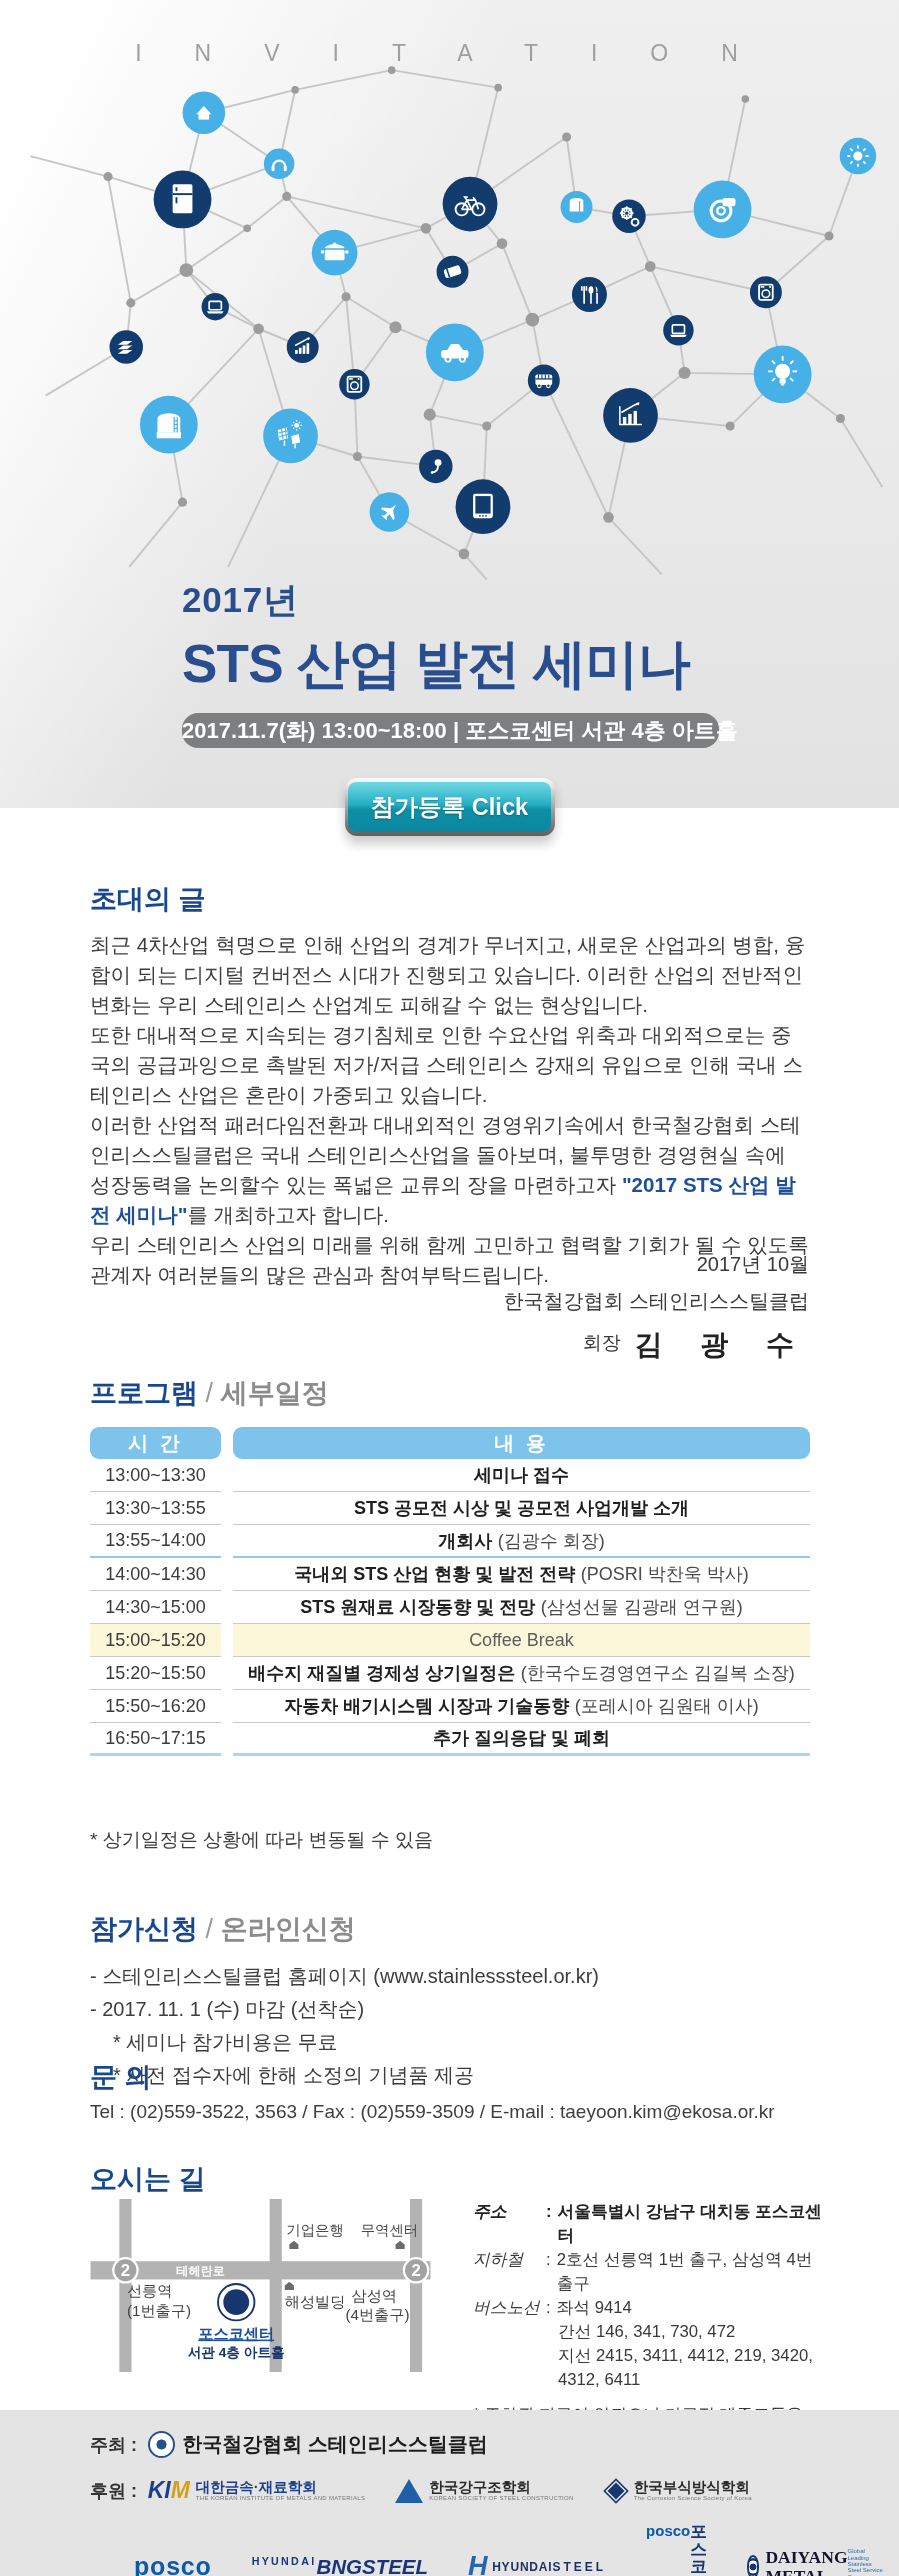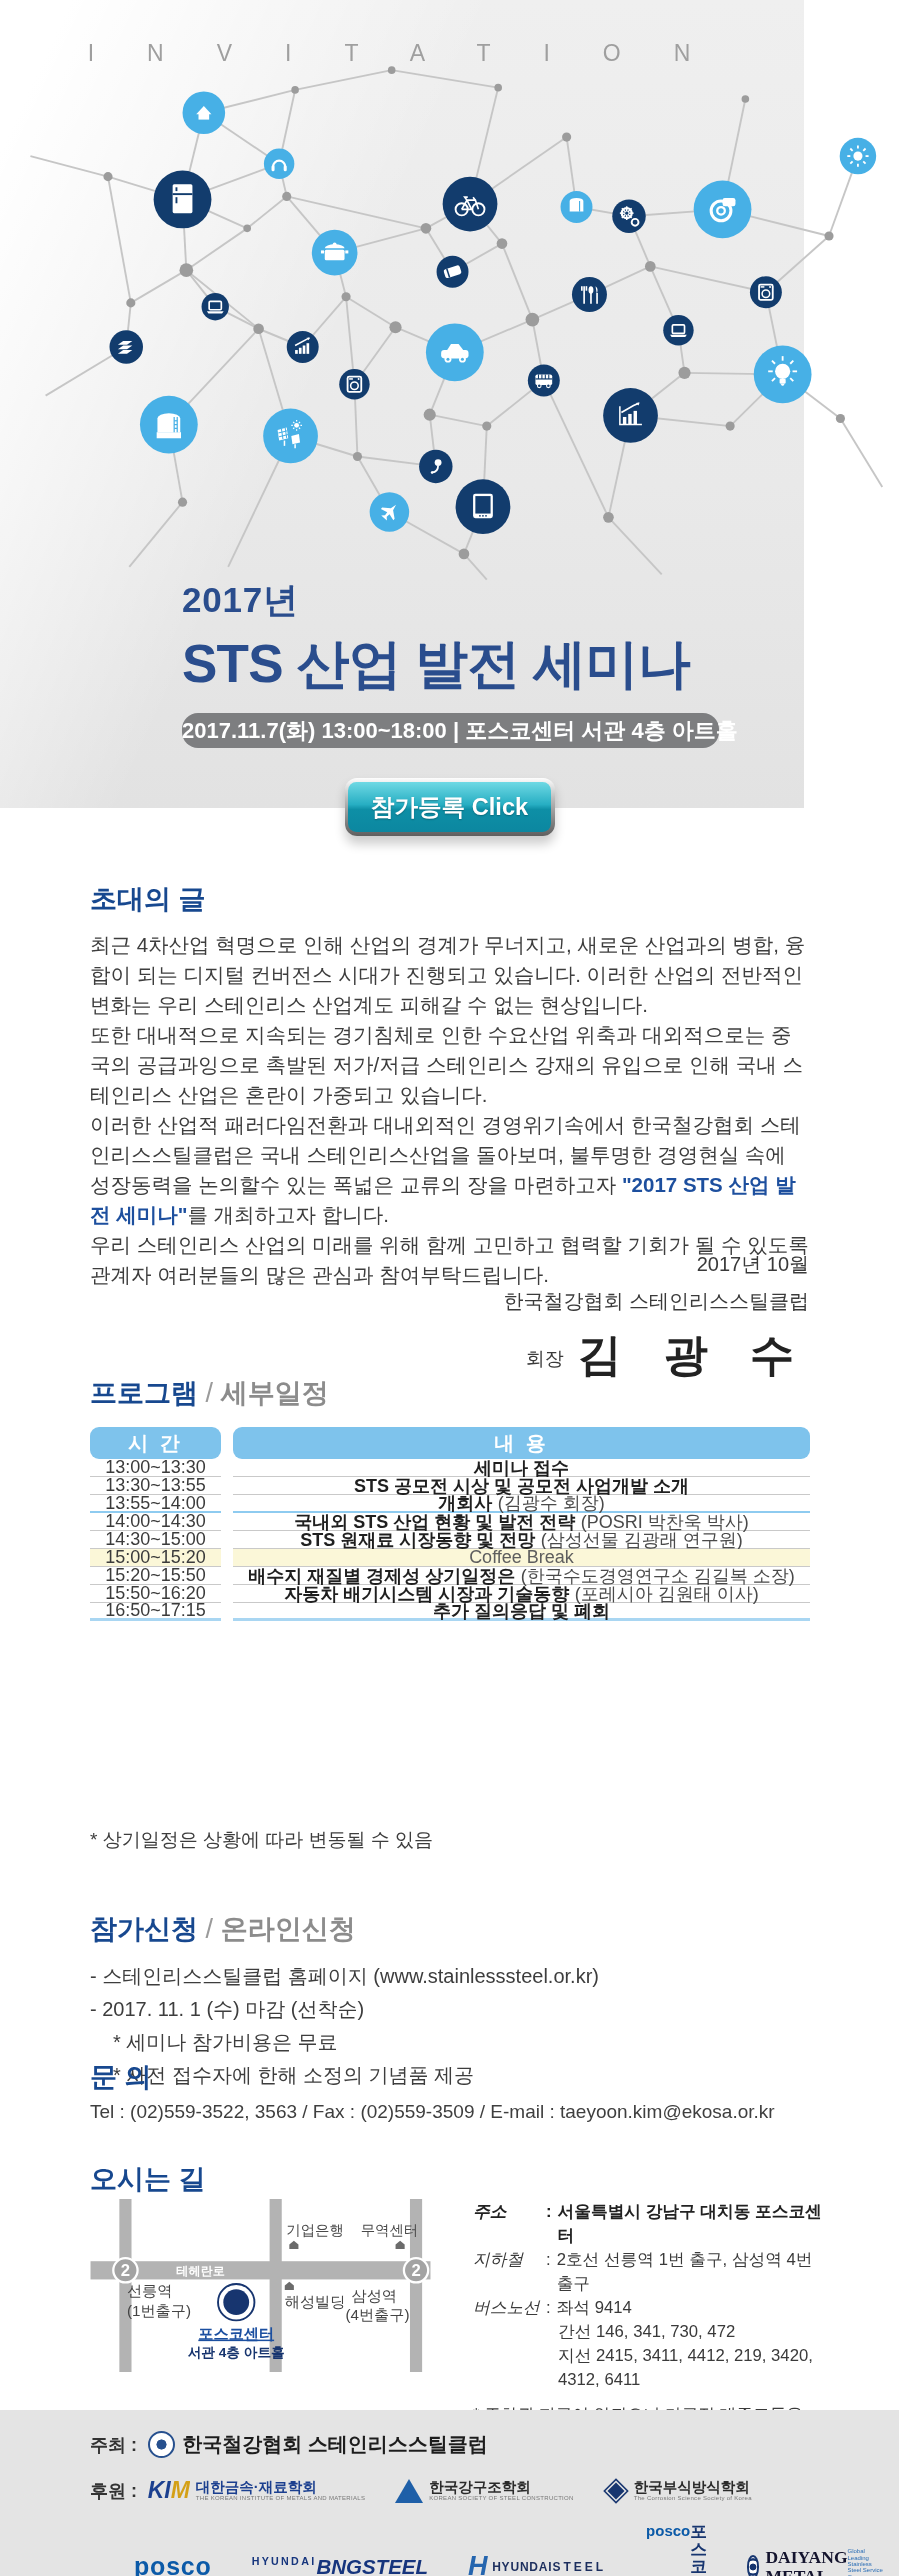--- a/index.html
+++ b/index.html
@@ -1,20 +1,20 @@
 <!DOCTYPE html>
 <html style="font-size:12px"><head>
 <meta charset="utf-8">
 <style>
   html,body{margin:0;padding:0;}
   body{font-family:"Liberation Sans","DejaVu Sans",sans-serif;background:#fff;}
   #page{position:relative;width:899px;height:2576px;background:#fff;overflow:hidden;}
 
   
-  .hero{position:absolute;left:0;top:0;width:804px;height:808px;
+  .hero{position:absolute;left:0;top:0;width:899px;height:808px;
         background:linear-gradient(115deg,#ffffff 6%,rgba(255,255,255,0) 42%),
                    linear-gradient(180deg,#efefef 0%,#e9e9e9 60%,#e2e2e2 100%);}
   .invitation{position:absolute;left:0;top:40px;width:100%;text-align:center;
         font-size:23px;color:#9f9f9f;letter-spacing:53px;text-indent:27px;font-weight:400;}
   .netsvg{position:absolute;left:0;top:0;width:899px;height:586px;}
 
   .title-block{position:absolute;left:182px;top:577px;width:537px;}
   .t-year{font-size:35px;font-weight:700;color:#2a4d8d;letter-spacing:0.8px;}
   .t-main{font-size:53px;font-weight:700;color:#2a4d8d;letter-spacing:-0.8px;margin-top:4.6px;white-space:nowrap;}
   .t-bar{margin-top:12px;height:35px;line-height:35px;background:#7d7e80;color:#fff;
@@ -35,31 +35,31 @@
 
   .greet-body{position:absolute;left:90px;top:930px;width:721px;font-size:20.5px;line-height:30px;color:#3d3d3d;}
   .greet-body p{margin:0;}
   .hl-blue{color:#1d4f9e;font-weight:700;}
 
   .signature{position:absolute;right:90px;top:1251px;text-align:right;color:#3a3a3a;}
   .sig-line1{font-size:20px;}
   .sig-line2{font-size:20px;margin-top:10px;}
   .sig-line3{margin-top:10.7px;}
   .sig-title{font-size:19px;margin-right:13.7px;vertical-align:4.6px;}
-  .sig-name{font-size:44px;font-weight:700;letter-spacing:15px;color:#222;}
+  .sig-name{font-size:28px;font-weight:700;letter-spacing:15px;color:#222;}
 
   
   .ptable{position:absolute;left:90px;top:1427px;width:720px;}
   .ptable-head{display:flex;gap:12px;}
   .col-time{width:131px;flex:none;}
   .col-content{flex:1;}
   .th{height:32px;border-radius:9px;background:#7ec3ec;color:#fff;font-size:20px;font-weight:700;
       display:flex;align-items:center;justify-content:center;letter-spacing:3px;}
   .prow{display:flex;gap:12px;}
-  .prow .cell{height:18px;display:flex;align-items:center;justify-content:center;
+  .prow .cell{height:33px;display:flex;align-items:center;justify-content:center;
       border-bottom:1.5px solid #c9c9c9;font-size:18px;color:#3b3b3b;box-sizing:border-box;}
   .prow .ttl{font-weight:700;color:#1f1f1f;}
   .prow .spk{font-weight:400;color:#4a4a4a;margin-left:5.3px;}
   .prow .spk:empty{display:none;}
   .prow.blue-after .cell{border-bottom:2.3px solid #8ecbf0;}
   .prow.highlight .cell{background:#fbf7d8;}
   .prow.highlight .ttl{font-weight:400;color:#5e5e5e;}
   .prow.last .cell{border-bottom:3px solid #a9d6f2;}
   .p-note{position:absolute;left:90px;top:1827px;font-size:19px;color:#3d3d3d;}
 

